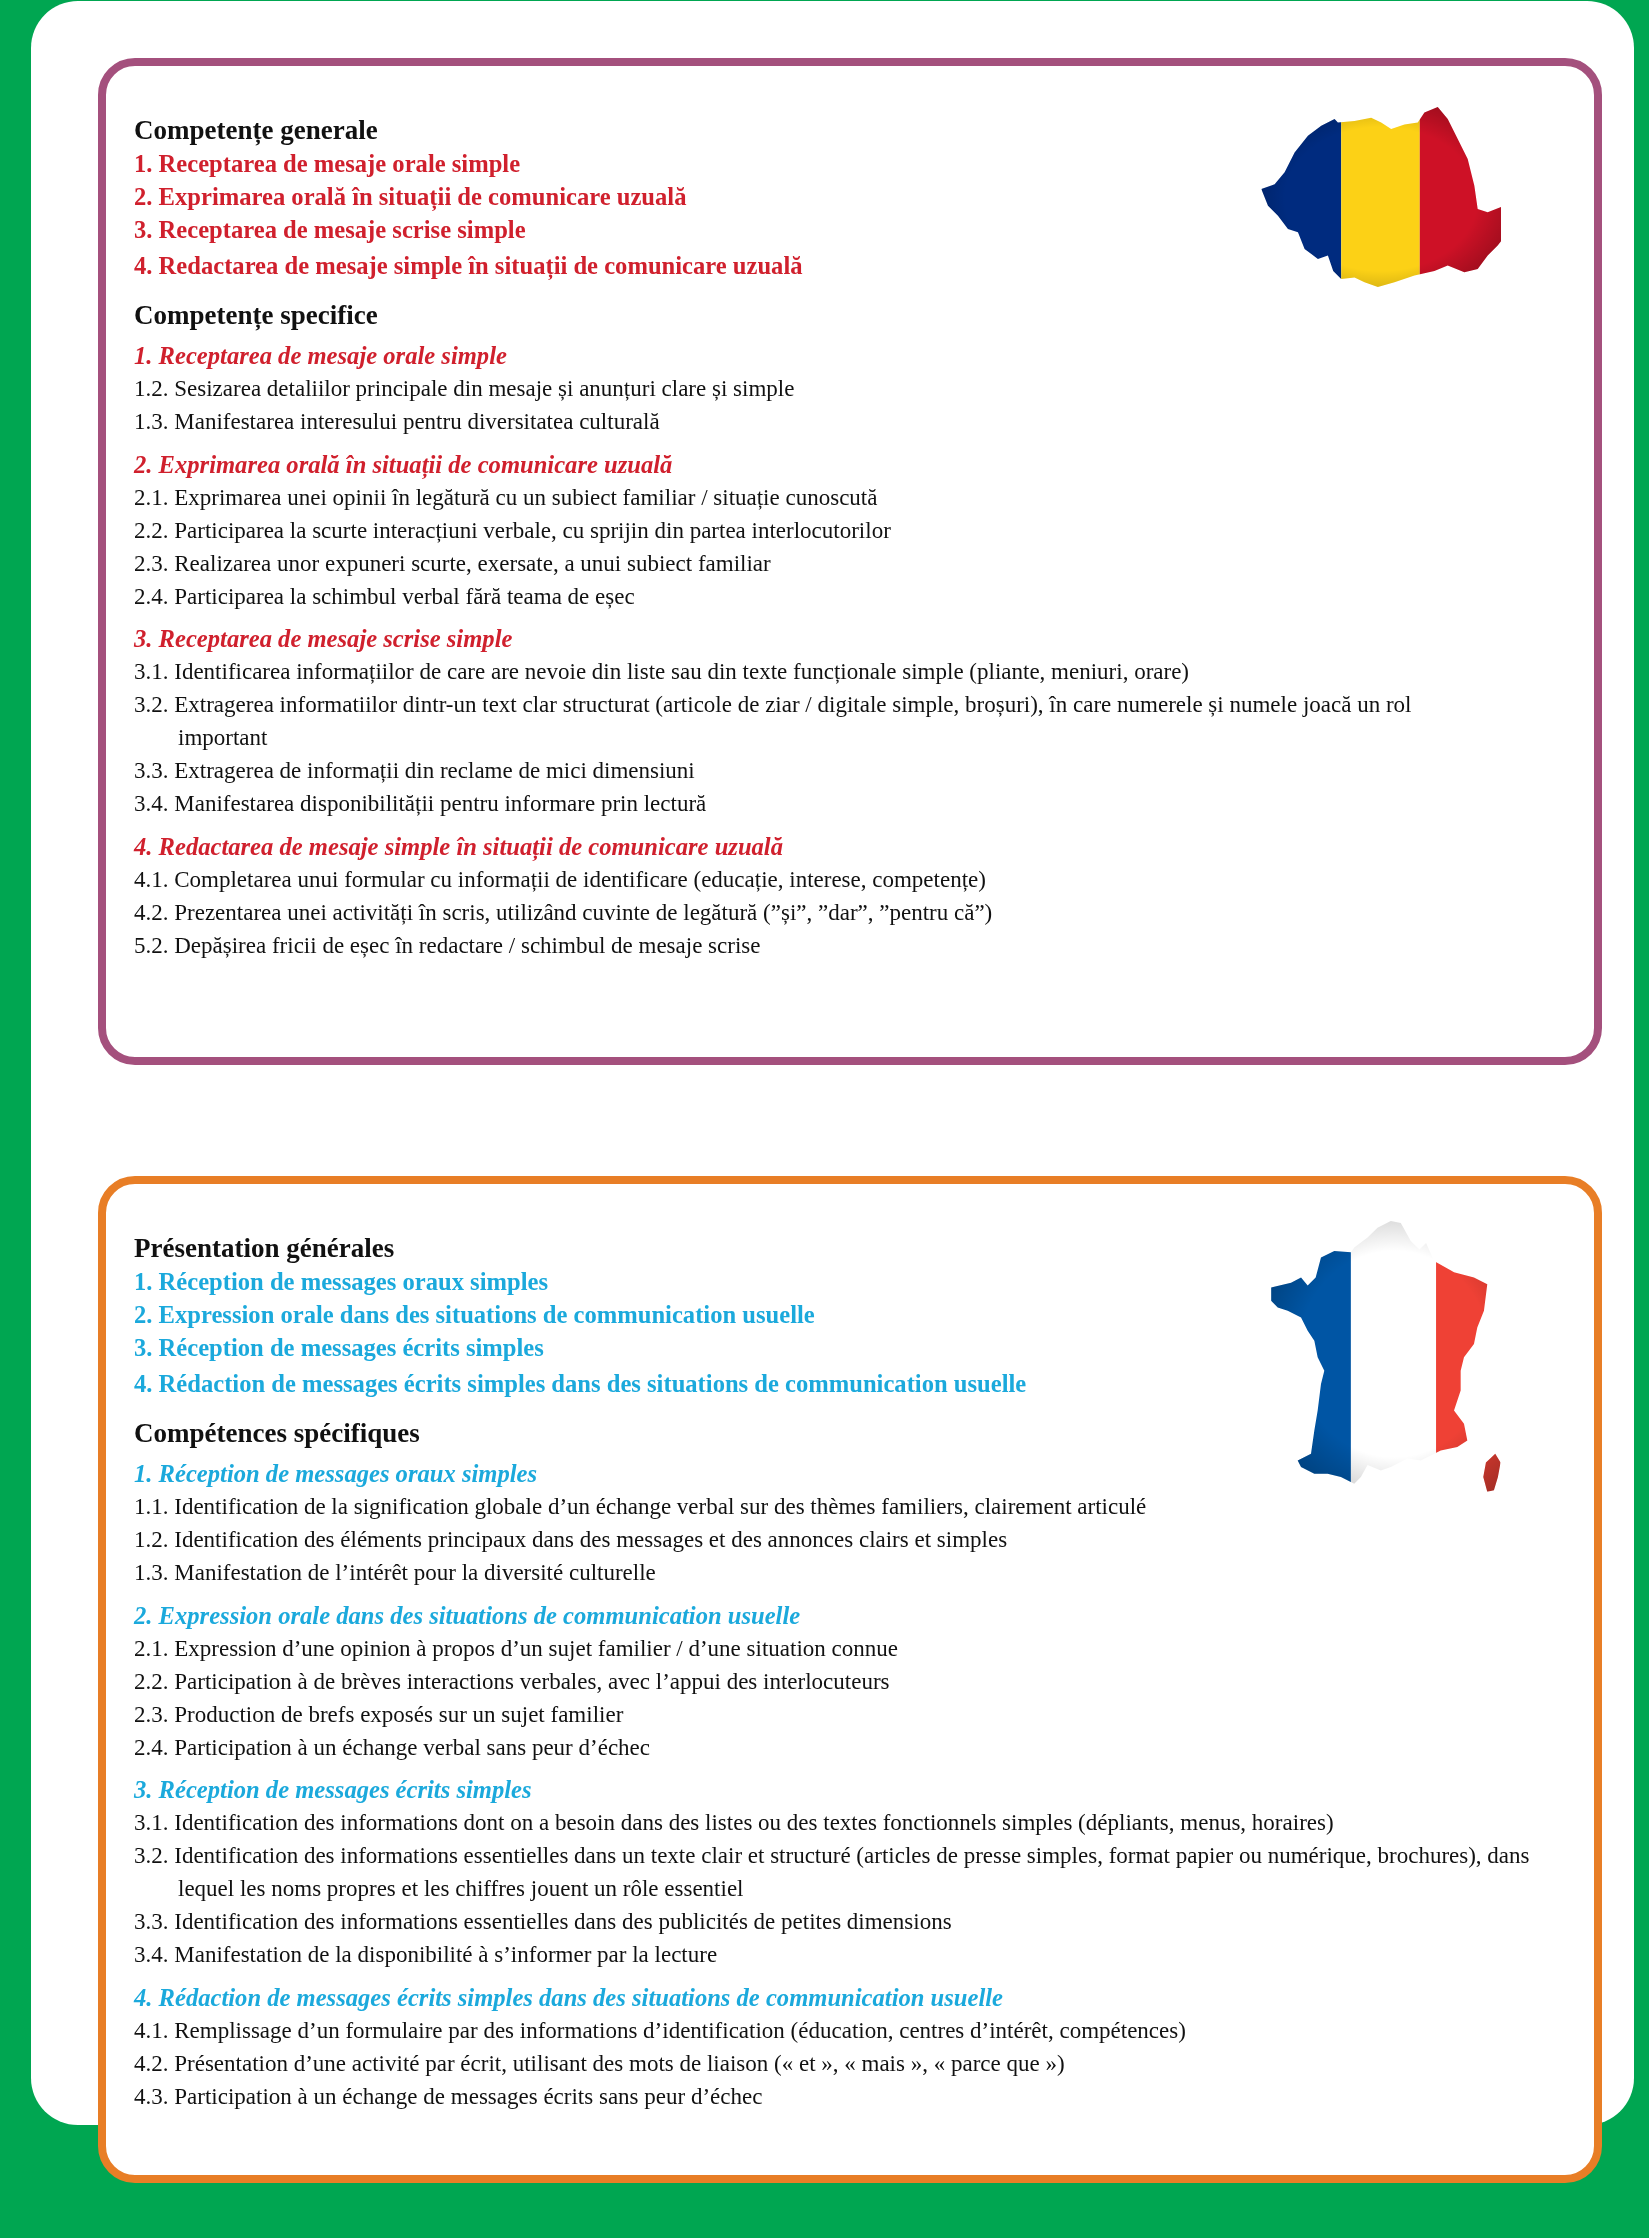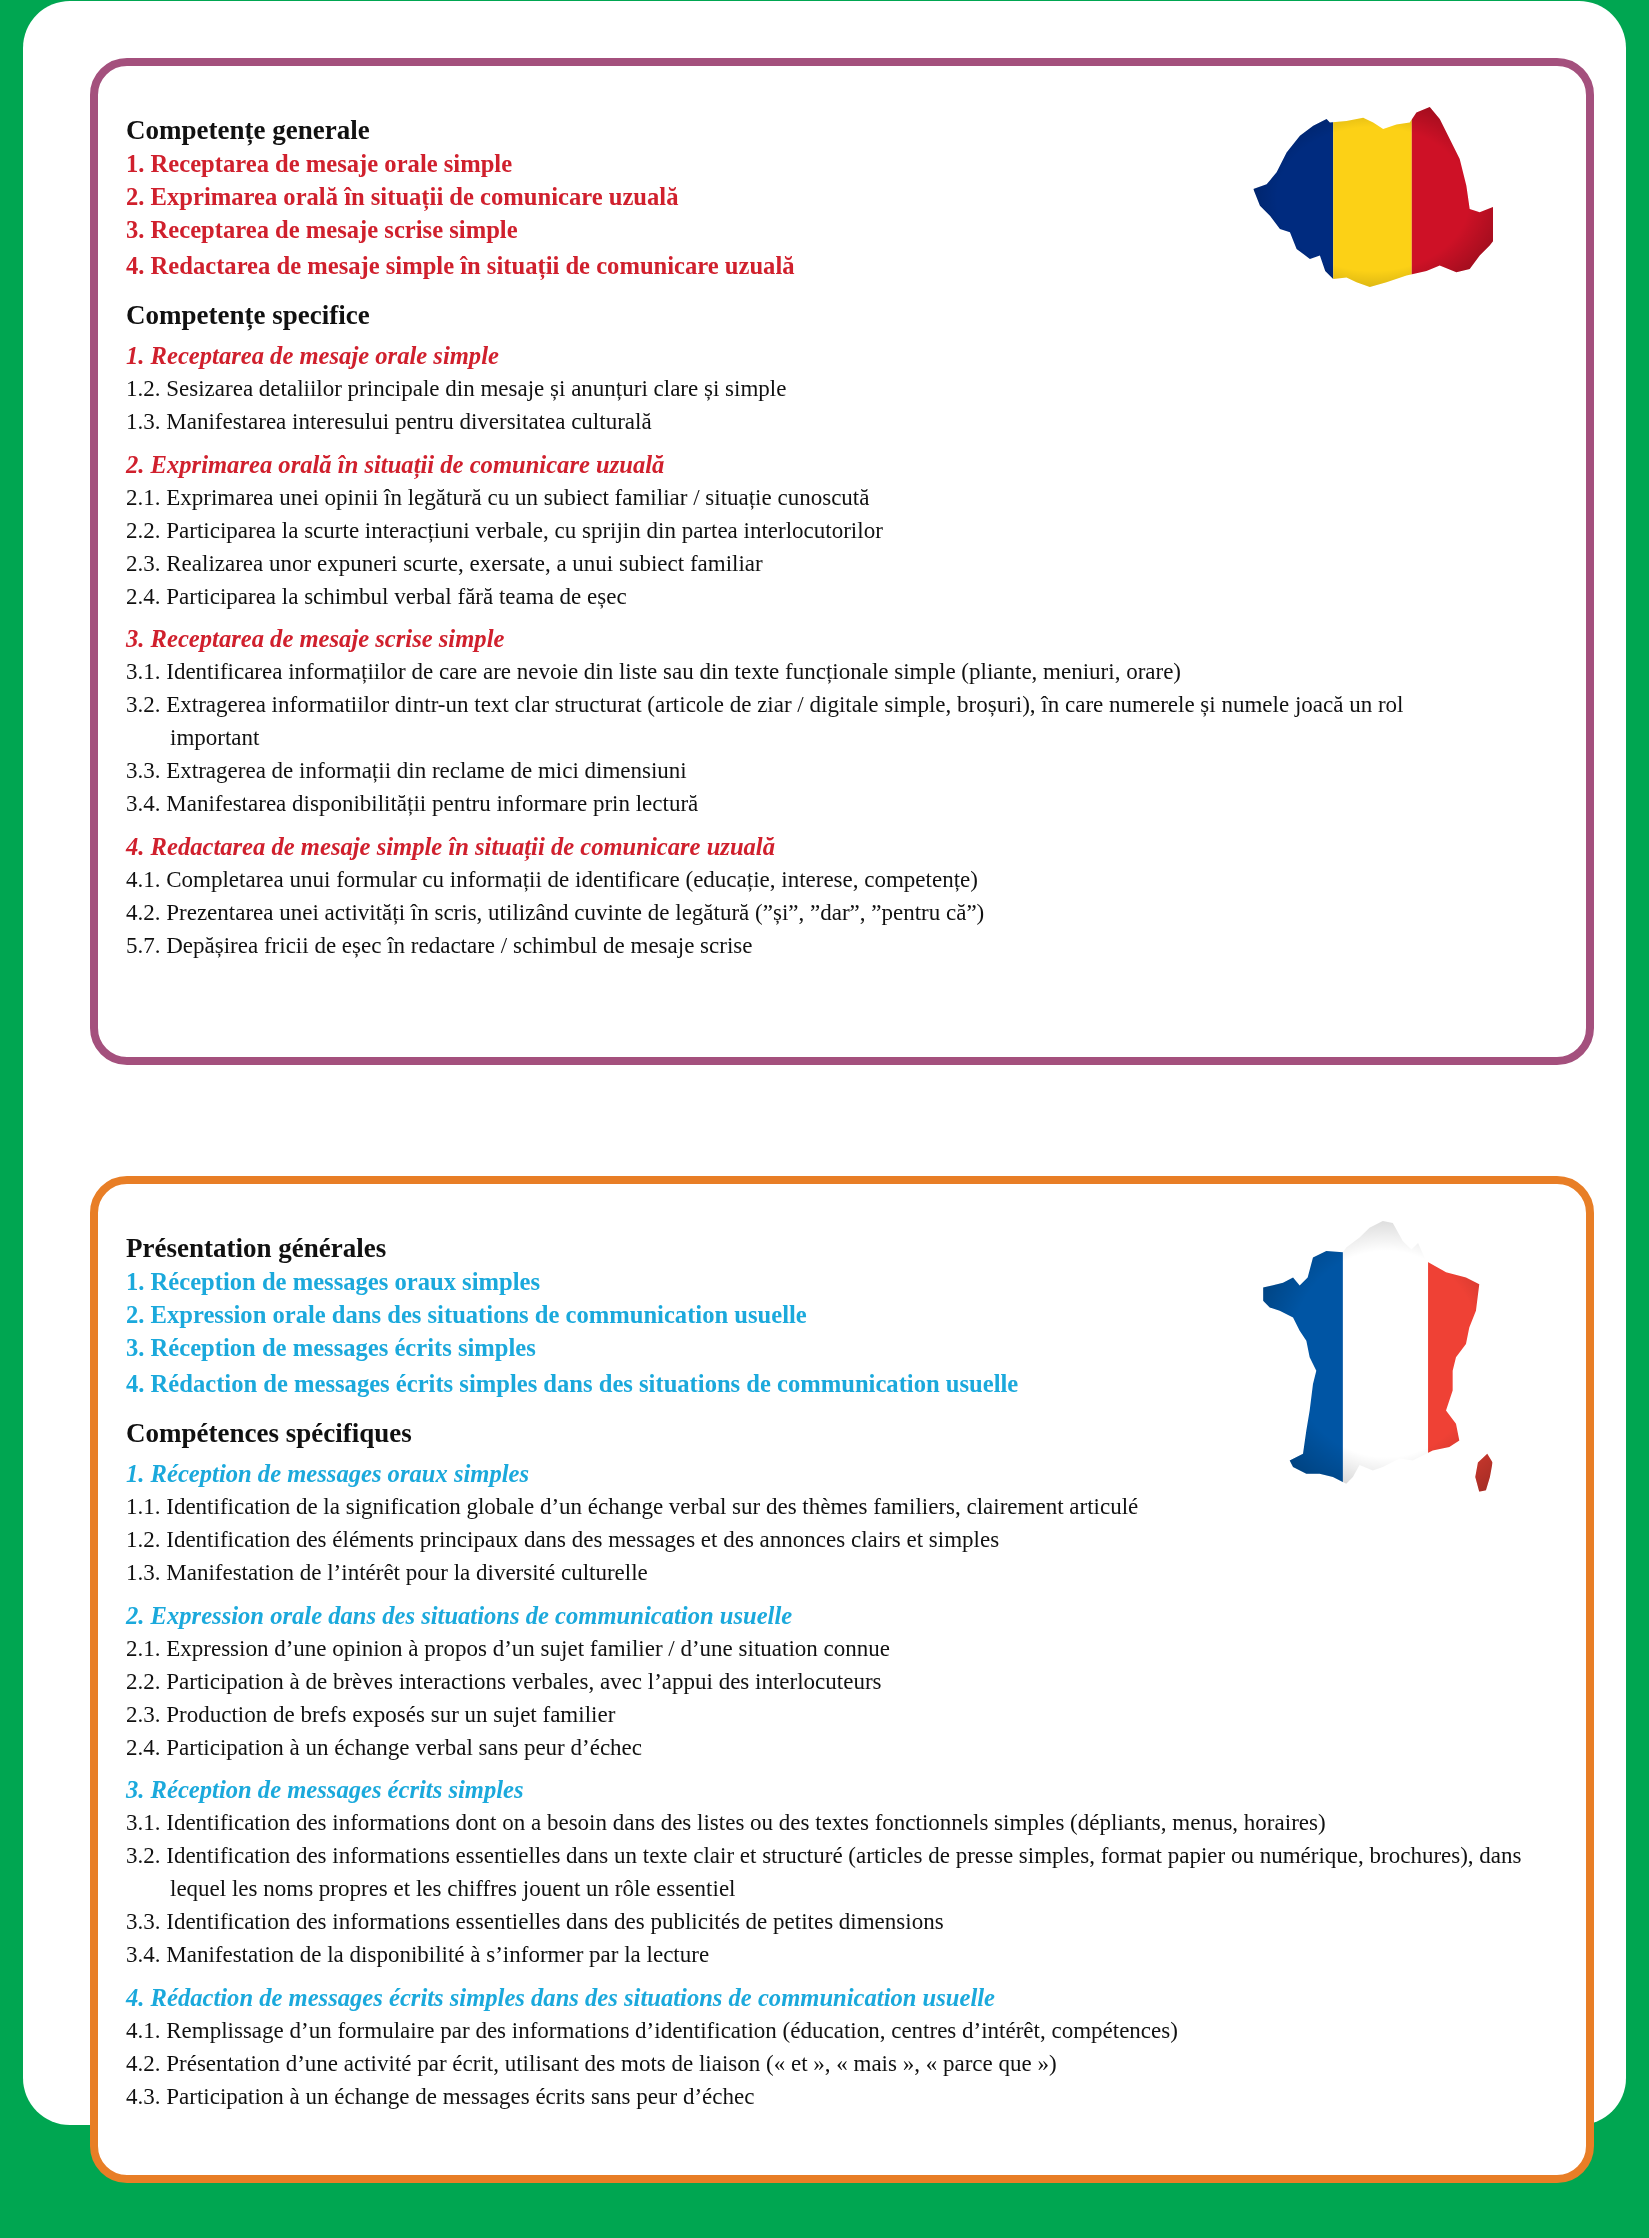--- a/index.html
+++ b/index.html
@@ -6,21 +6,21 @@
   body {
     width: 1649px; height: 2239px;
     background: #00a651;
     position: relative;
     overflow: hidden;
     font-family: "Liberation Serif", "DejaVu Serif", serif;
     color: #111;
   }
   .page {
     position: absolute;
-    left: 23px; top: 1.3px; width: 1603px; height: 2124px;
+    left: 31px; top: 1.3px; width: 1603px; height: 2124px;
     background: #ffffff;
     border-radius: 47px;
   }
   .card {
     position: absolute;
     left: 67px;
     width: 1504px;
     border-style: solid;
     border-width: 8.6px;
     border-radius: 37px;
@@ -123,21 +123,21 @@
           <li style="padding-right:133px">3.2. Extragerea informatiilor dintr-un text clar structurat (articole de ziar / digitale simple, broșuri), în care numerele și numele joacă un rol important</li>
           <li>3.3. Extragerea de informații din reclame de mici dimensiuni</li>
           <li>3.4. Manifestarea disponibilității pentru informare prin lectură</li>
         </ul>
       </div>
       <div class="group">
         <p class="group-title accent" style="color: rgb(208, 32, 45);">4. Redactarea de mesaje simple în situații de comunicare uzuală</p>
         <ul class="items">
           <li>4.1. Completarea unui formular cu informații de identificare (educație, interese, competențe)</li>
           <li>4.2. Prezentarea unei activități în scris, utilizând cuvinte de legătură (”și”, ”dar”, ”pentru că”)</li>
-          <li>5.7. Depășirea fricii de eșec în redactare / schimbul de mesaje scrise</li>
+          <li>5.2. Depășirea fricii de eșec în redactare / schimbul de mesaje scrise</li>
         </ul>
       </div>
     </div>
   </section>
 
   <section class="card card-fr fr" style="border-color: rgb(232, 126, 38);">
     <svg class="map map-fr" viewBox="0 0 380 430">
       <defs>
         <clipPath id="frClip">
           <path d="M15,115 L45,108 L60,100 L70,112 L82,100 L90,70 L110,60 L135,62 L140,55 L160,40 L175,25 L195,15 L210,18 L225,45 L238,58 L248,48 L260,75 L290,92 L320,100 L340,110 L335,150 L325,175 L320,200 L305,220 L300,240 L300,270 L290,300 L305,320 L310,345 L295,355 L270,360 L240,375 L220,372 L195,385 L180,390 L160,382 L150,400 L140,410 L120,400 L100,395 L80,395 L60,385 L55,375 L75,365 L80,330 L85,300 L90,260 L95,240 L85,220 L80,195 L70,180 L60,160 L40,150 L25,145 L15,135 Z M352,365 L360,378 L356,400 L350,420 L340,422 L334,400 L338,378 Z"></path>

